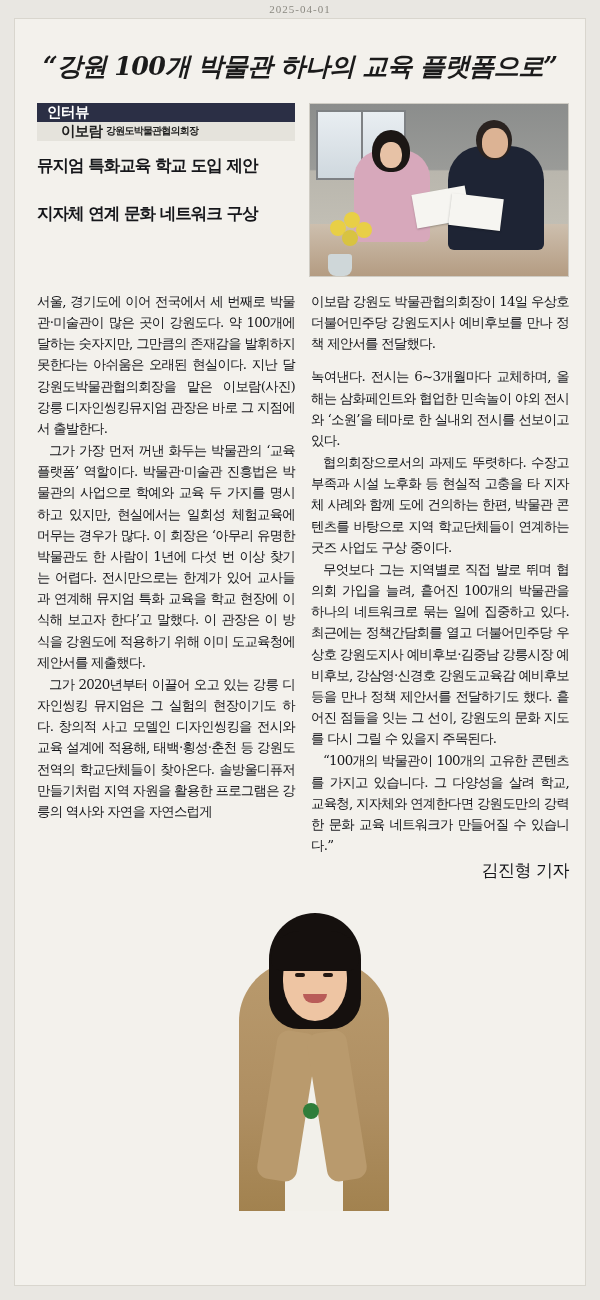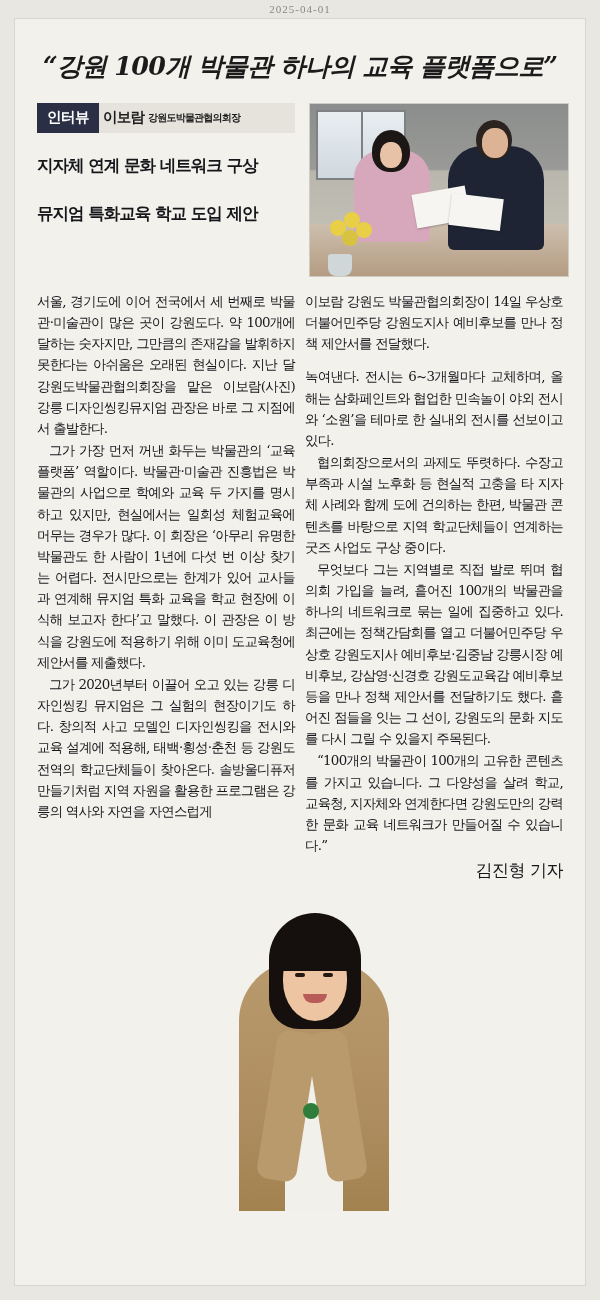--- a/index.html
+++ b/index.html
@@ -69,41 +69,42 @@
   .upper-left {
     width: 258px;
     flex: 0 0 258px;
   }
 
   .badge-row {
     display: flex;
     align-items: stretch;
     height: 30px;
     margin-bottom: 22px;
+    flex-direction: column;
   }
 
   .badge-dark {
     background: #2b2f45;
     color: #ffffff;
     font-family: "DejaVu Serif", serif;
     font-weight: bold;
     font-size: 14.5px;
     padding: 0 10px;
     display: flex;
     align-items: center;
     letter-spacing: -0.5px;
   }
 
   .badge-light {
     background: #e5e3dc;
     color: #1d1d1d;
     font-family: "DejaVu Serif", serif;
     font-weight: bold;
     font-size: 14.5px;
-    padding: 0 4px;
+    padding: 0 24px;
     display: flex;
     align-items: center;
     flex: 1;
     letter-spacing: -0.8px;
     white-space: nowrap;
   }
   .badge-light .small {
     font-size: 10px;
     margin-left: 4px;
   }
@@ -187,21 +188,21 @@
   .pm-flower i:nth-child(3){left:30px; top:12px;}
   .pm-flower i:nth-child(4){left:16px; top:20px; background:#d8c341;}
   .pm-vase {
     position: absolute; left: 18px; bottom: 0; width: 24px; height: 22px;
     background: #cfd7d9; border-radius: 3px 3px 8px 8px;
   }
 
   
   .columns {
     display: flex;
-    gap: 10px;
+    gap: 16px;
     margin-top: 14px;
     position: relative;
   }
 
   .col {
     width: 258px;
     flex: 0 0 258px;
     font-family: "DejaVu Serif", serif;
     font-size: 13.4px;
     line-height: 1.58;
@@ -304,22 +305,22 @@
 
       <div class="upper-left">
         <div class="badge-row">
           <div class="badge-dark">인터뷰</div>
           <div class="badge-light">
             <span>이보람</span>
             <span class="small">강원도박물관협의회장</span>
           </div>
         </div>
 
+        <div class="subhead">뮤지엄 특화교육 학교 도입 제안</div>
         <div class="subhead">지자체 연계 문화 네트워크 구상</div>
-        <div class="subhead">뮤지엄 특화교육 학교 도입 제안</div>
       </div>
 
       <div class="photo-main">
         <div class="pm-wall"></div>
         <div class="pm-window"></div>
         <div class="pm-table"></div>
         <div class="pm-person-l"></div>
         <div class="pm-head-l"></div>
         <div class="pm-face-l"></div>
         <div class="pm-person-r"></div>

